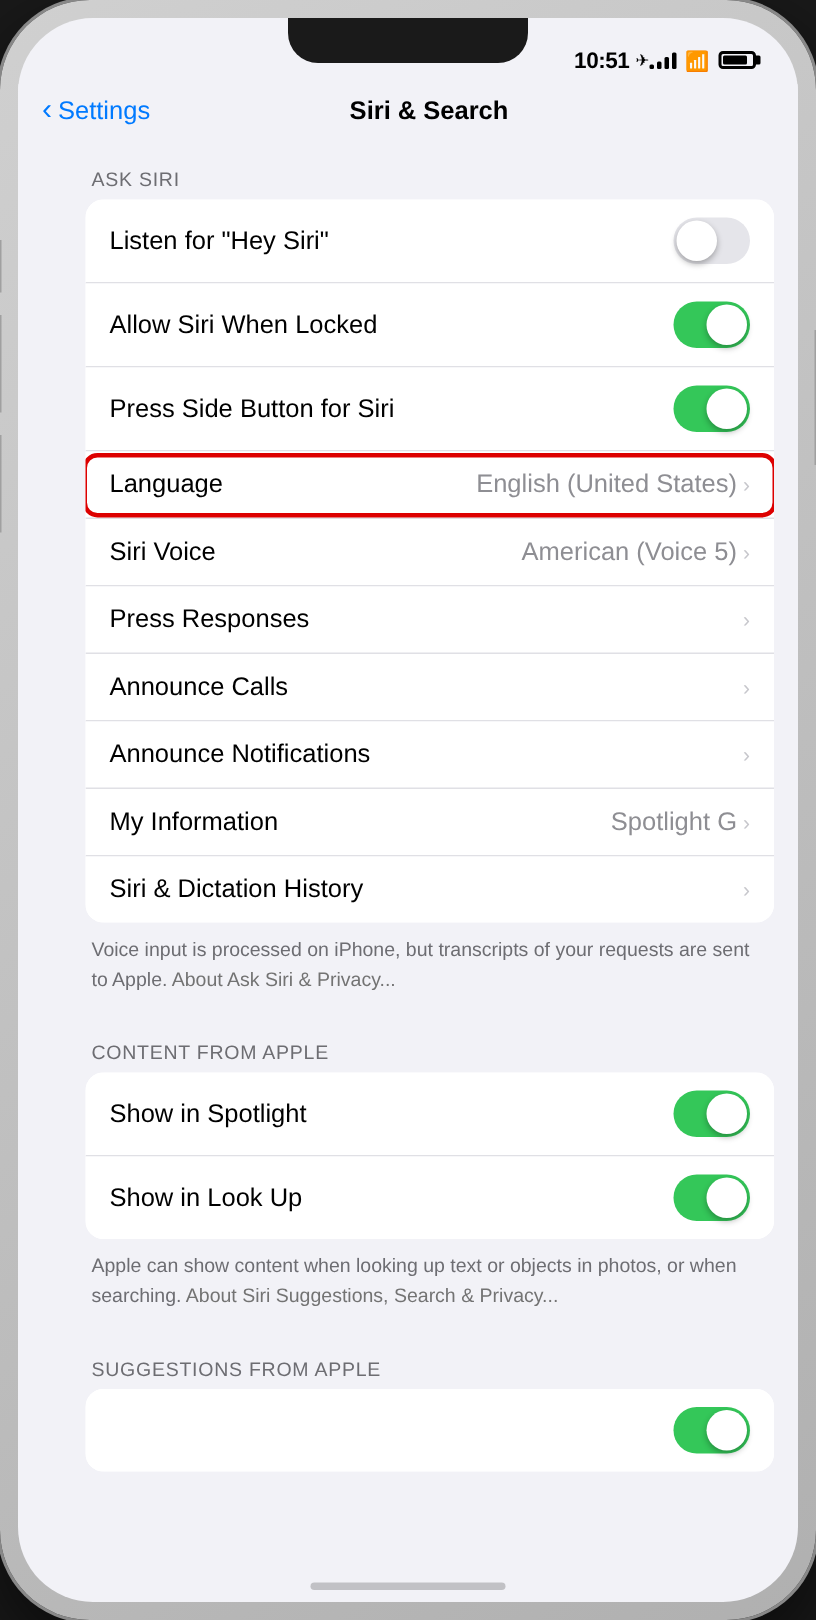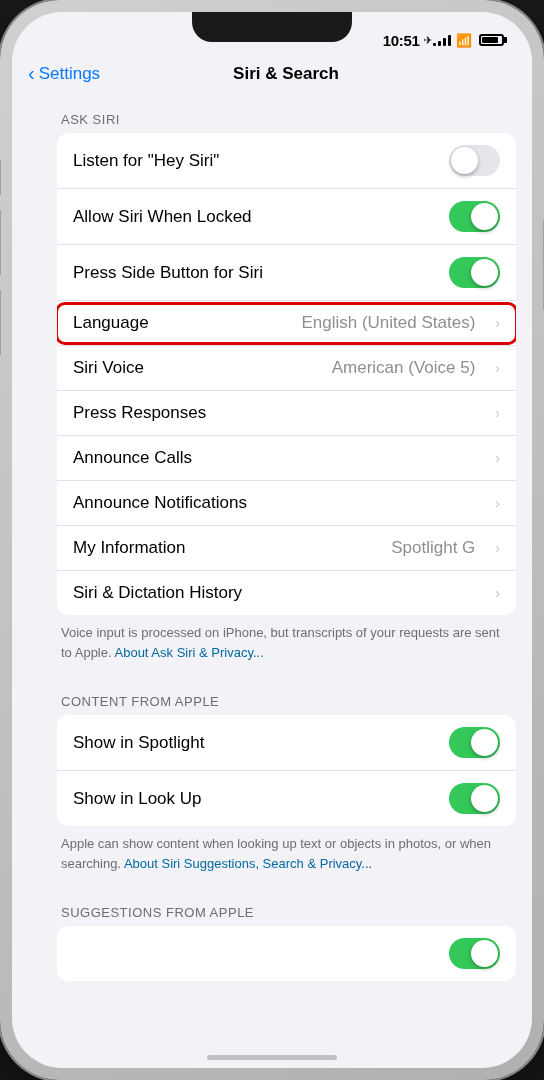--- a/index.html
+++ b/index.html
@@ -170,21 +170,21 @@
     }
     .row-label {
       font-size: 17px;
       color: #000;
     }
     .row-value {
       font-size: 17px;
       color: #8e8e93;
       display: flex;
       align-items: center;
-      gap: 20px;
+      gap: 4px;
     }
     .chevron-right {
       color: #c7c7cc;
       font-size: 14px;
     }
     
     .toggle {
       width: 51px;
       height: 31px;
       border-radius: 16px;
@@ -207,21 +207,21 @@
     .toggle.on .toggle-knob { left: 22px; }
     .toggle.off .toggle-knob { left: 2px; }
     
     .footer-text {
       padding: 8px 20px 16px;
       font-size: 13px;
       color: #6d6d72;
       line-height: 1.5;
     }
     .footer-link {
-      color: #0369a1;
+      color: #737373;
     }
     
     .home-indicator {
       position: absolute;
       bottom: 8px;
       left: 50%;
       transform: translateX(-50%);
       width: 130px;
       height: 5px;
       background: #000;

